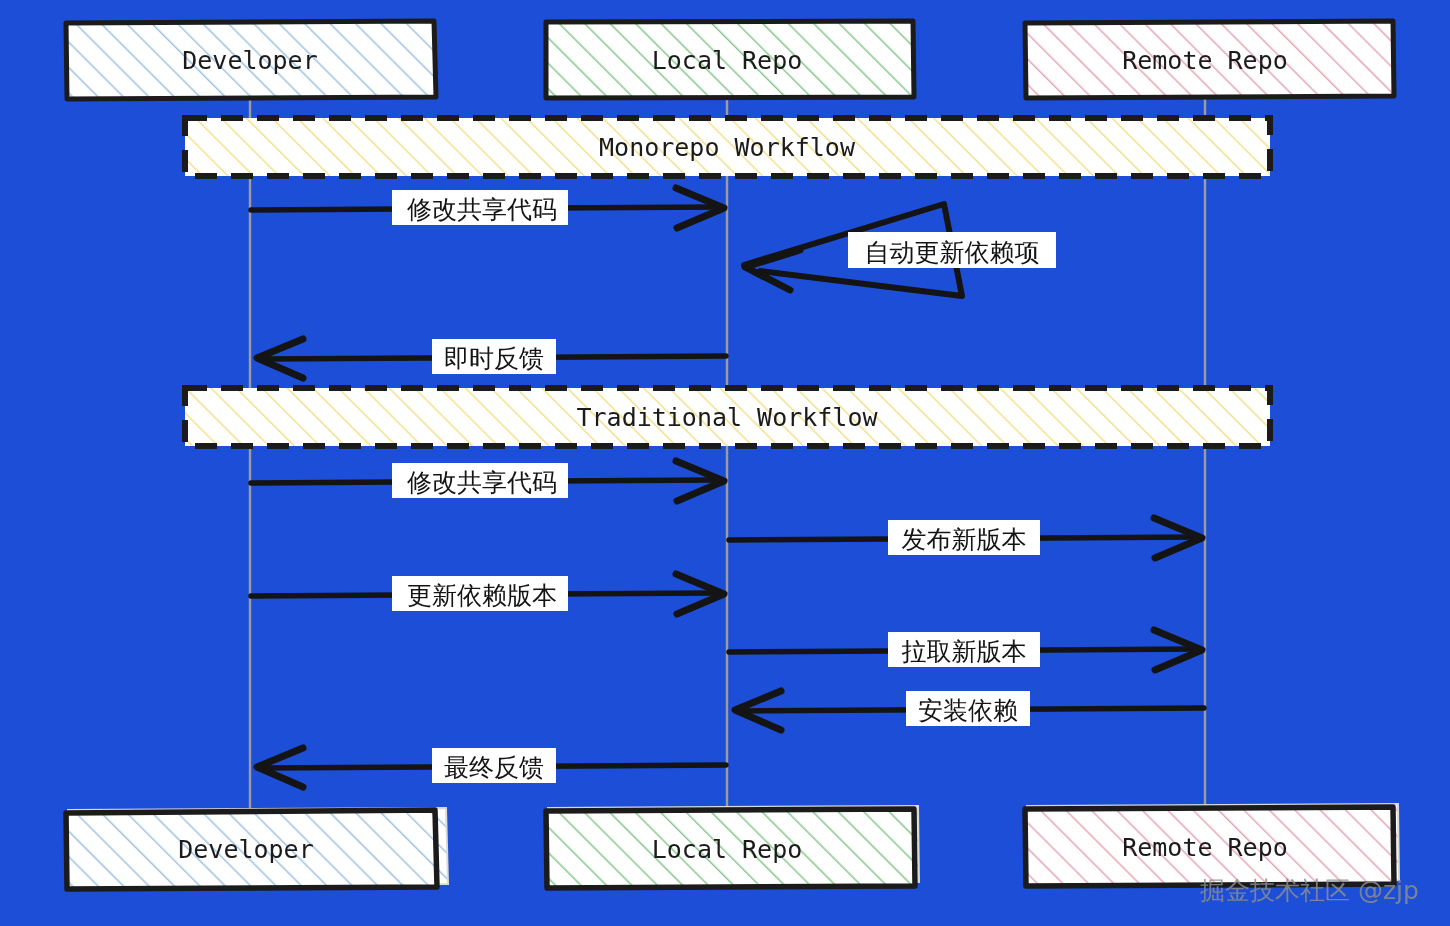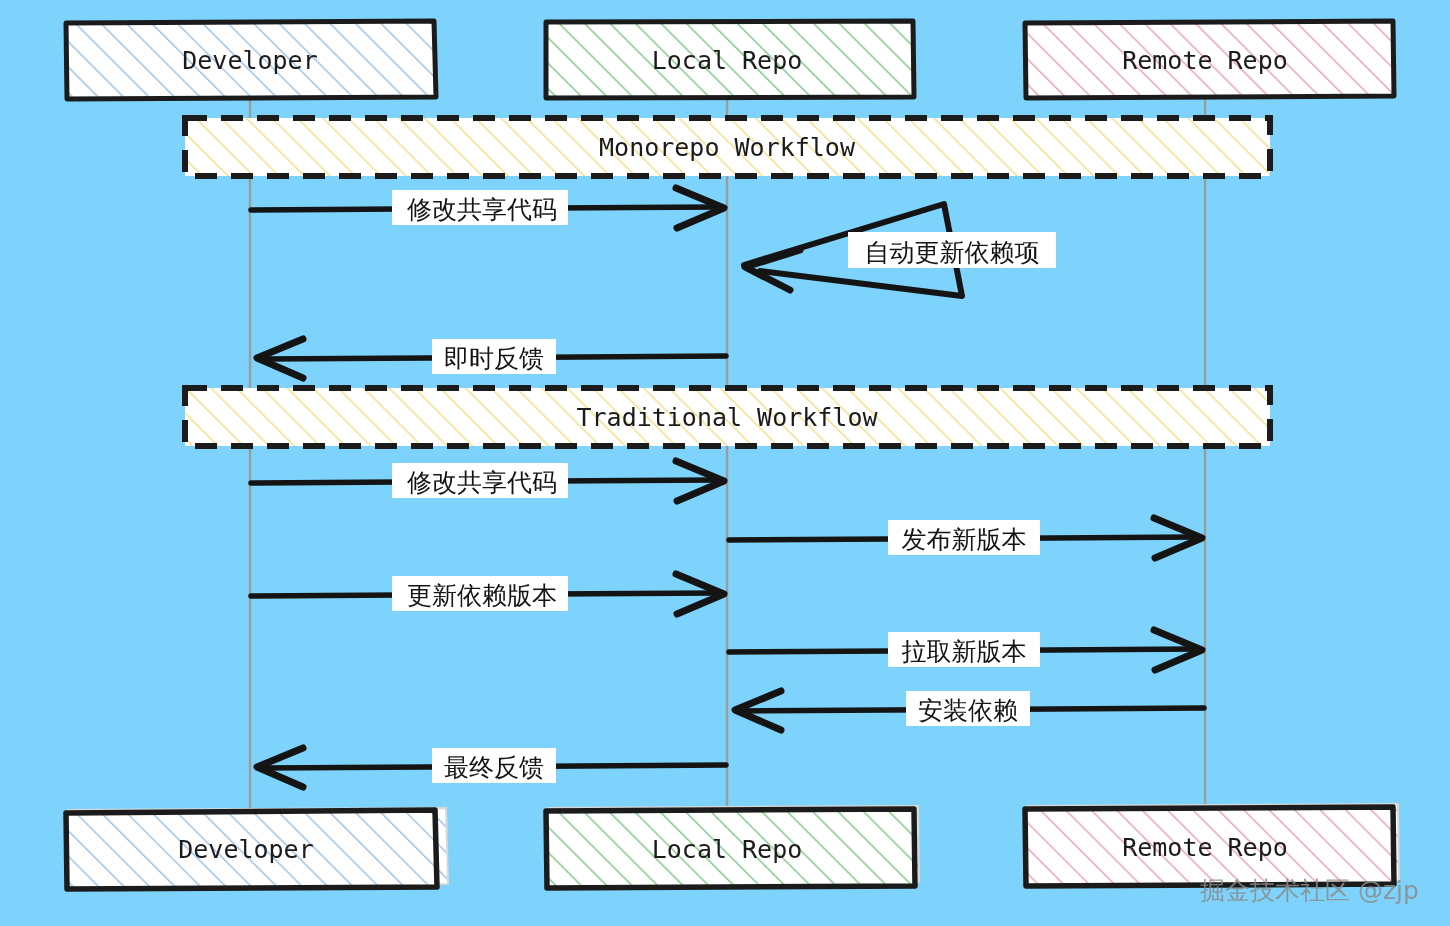--- a/index.html
+++ b/index.html
@@ -7,21 +7,21 @@
     padding: 0;
     background: #ffffff;
   }
   body {
     font-family: "DejaVu Sans", sans-serif;
   }
   #canvas {
     position: relative;
     width: 1450px;
     height: 926px;
-    background: #7dd3fc;
+    background: #1d4ed8;
     overflow: hidden;
   }
   #diagram-svg {
     position: absolute;
     left: 0;
     top: 0;
     width: 1450px;
     height: 926px;
   }
   .participant-label {

